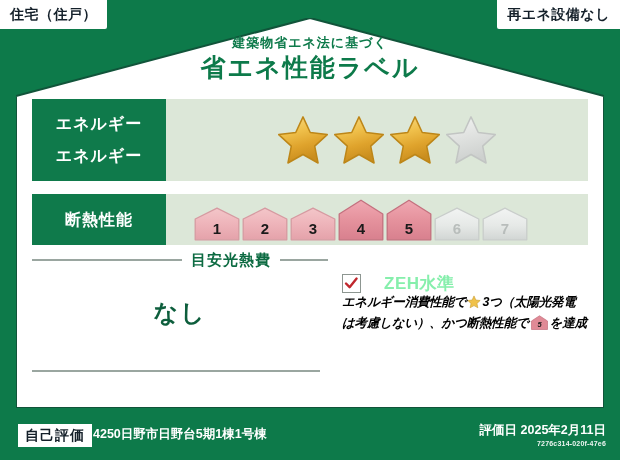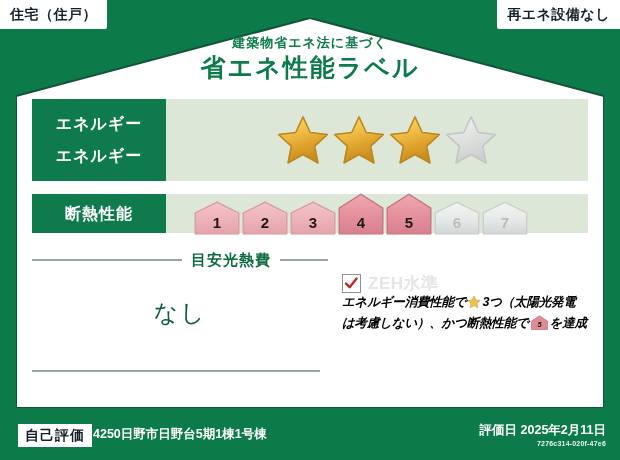--- a/index.html
+++ b/index.html
@@ -73,21 +73,21 @@
   }
 
   
   .perf-row {
     position: absolute;
     z-index: 5;
     display: flex;
     align-items: stretch;
   }
   .perf-row.energy    { left: 32px; top: 99px;  width: 556px; height: 82px; }
-  .perf-row.insulate  { left: 32px; top: 194px; width: 556px; height: 39px; border-radius: 6px; }
+  .perf-row.insulate  { left: 32px; top: 194px; width: 556px; height: 51px; border-radius: 6px; }
 
   .perf-label {
     background: #0f7a4b;
     color: #ffffff;
     font-weight: bold;
     font-size: 16px;
     letter-spacing: 1px;
     display: flex;
     flex-direction: column;
     align-items: center;
@@ -154,21 +154,21 @@
     font-weight: bold;
     letter-spacing: 1px;
     white-space: nowrap;
     line-height: 1;
   }
   .cost-value {
     margin-top: 34px;
     text-align: center;
     color: #0d5e3c;
     font-size: 24px;
-    font-weight: normal;
+    font-weight: bold;
     letter-spacing: 2px;
     line-height: 1;
   }
   .cost-foot-rule {
     position: absolute;
     left: 0; right: 8px;
     top: 120px;
     height: 2px;
     background: #9aa6a0;
   }
@@ -183,25 +183,26 @@
   .zeh-check {
     width: 19px; height: 19px;
     border: 1.5px solid #8d9691;
     background: #ffffff;
     position: relative;
     flex: 0 0 auto;
     box-sizing: border-box;
   }
   .zeh-check svg { position: absolute; left: 1px; top: 1px; }
   .zeh-title {
-    color: #e5e5e5;
+    color: #86efac;
     font-size: 17px;
     font-weight: bold;
     letter-spacing: 0.5px;
     line-height: 1;
+    margin-left: 16px;
   }
   .zeh-desc {
     color: #000000;
     font-size: 12.5px;
     font-weight: bold;
     line-height: 1.45;
     letter-spacing: -0.2px;
     font-style: italic;
   }
   .inline-star { display: inline-block; vertical-align: -3px; margin: 0 1px; }

